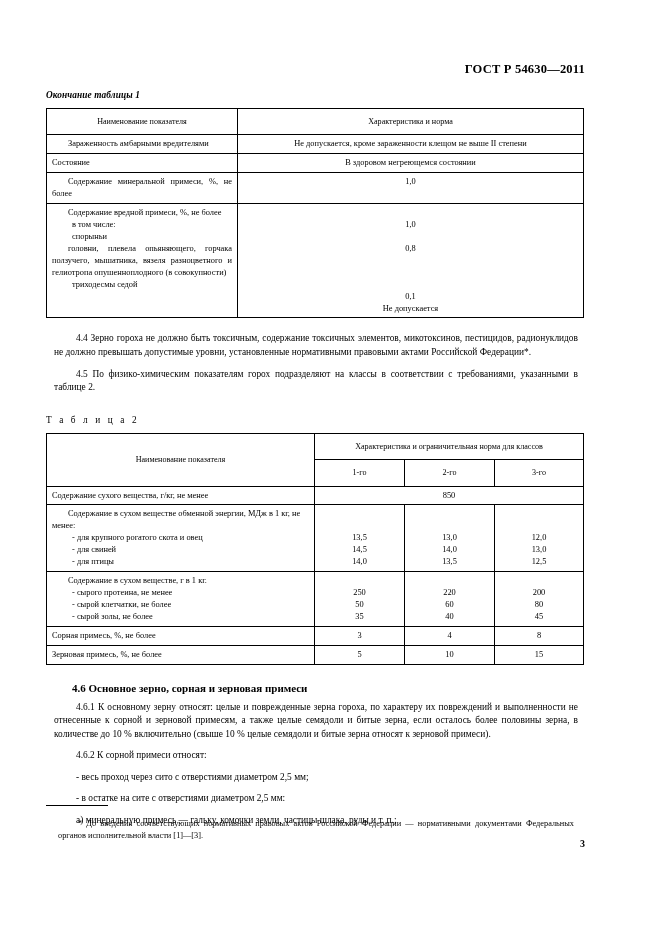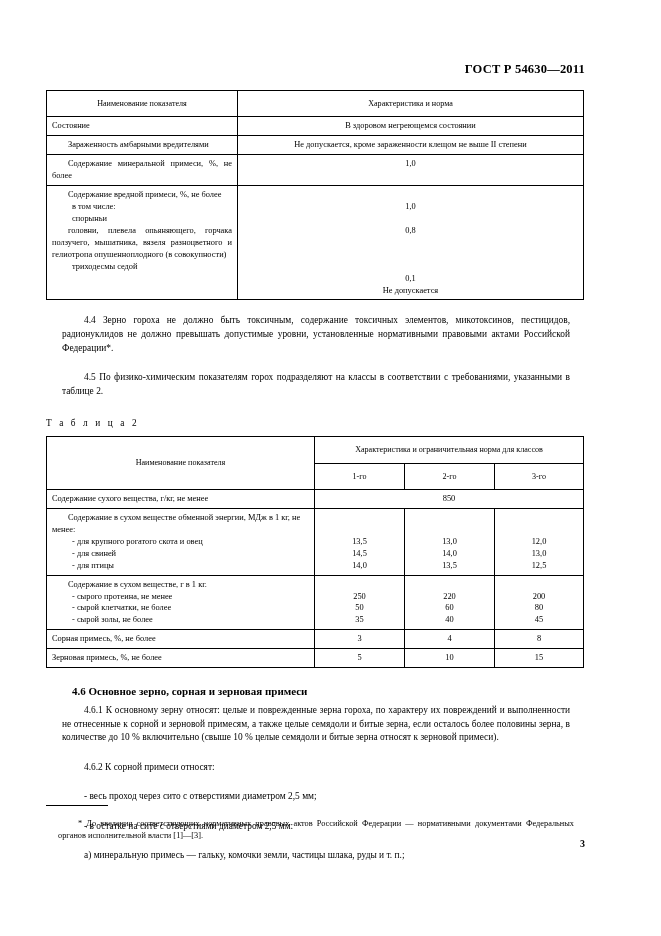--- a/index.html
+++ b/index.html
@@ -81,21 +81,21 @@
   .indent1 { padding-left: 20px; text-indent: 0; }
   .hang { text-indent: 16px; text-align: justify; }
   .hang2 { text-indent: 16px; }
   .spacer-blank { color: transparent; }
 
   
   .para {
     font-size: 9.4px;
     line-height: 1.44;
     text-align: justify;
-    margin: 16px;
+    margin: 8px;
     text-indent: 22px;
   }
   .para.noind { text-indent: 0; }
   .block-para { margin-top: 14px; }
   .sec-head {
     font-size: 11px;
     font-weight: bold;
     margin: 4px;
     text-indent: 22px;
   }
@@ -131,40 +131,41 @@
 </style>
 </head>
 <body>
 
 <div class="page">
 
   <div class="doc-header">ГОСТ Р 54630—2011</div>
 
   <div class="content">
 
+    <p class="table-caption">Окончание таблицы 1</p>
 
     <table class="gost">
       <colgroup>
           <col style="width:191px">
           <col style="width:346px">
         </colgroup>
       <tbody>
         <tr>
           <th class="hcell">Наименование показателя</th>
           <th class="hcell">Характеристика и норма</th>
         </tr>
 
         <tr>
+          <td class="hang">Зараженность амбарными вредителями</td>
+          <td class="cnum">Не допускается, кроме зараженности клещом не выше II степени</td>
+        </tr>
+
+        <tr>
           <td class="indent1">Состояние</td>
           <td class="cnum">В здоровом негреющемся состоянии</td>
-        </tr>
-
-        <tr>
-          <td class="hang">Зараженность амбарными вредителями</td>
-          <td class="cnum">Не допускается, кроме зараженности клещом не выше II степени</td>
         </tr>
 
         <tr>
           <td class="hang">Содержание минеральной примеси, %, не более</td>
           <td class="cnum">1,0</td>
         </tr>
 
         <tr>
           <td>
             <div class="hang2">Содержание вредной примеси, %, не более</div>

